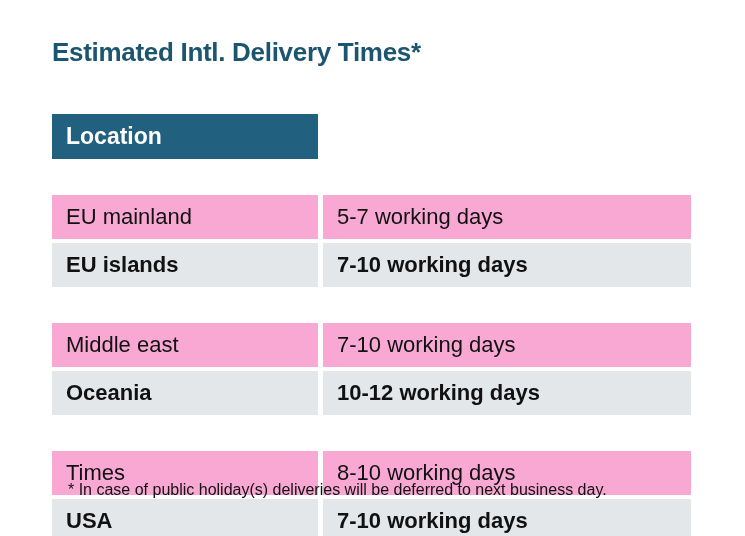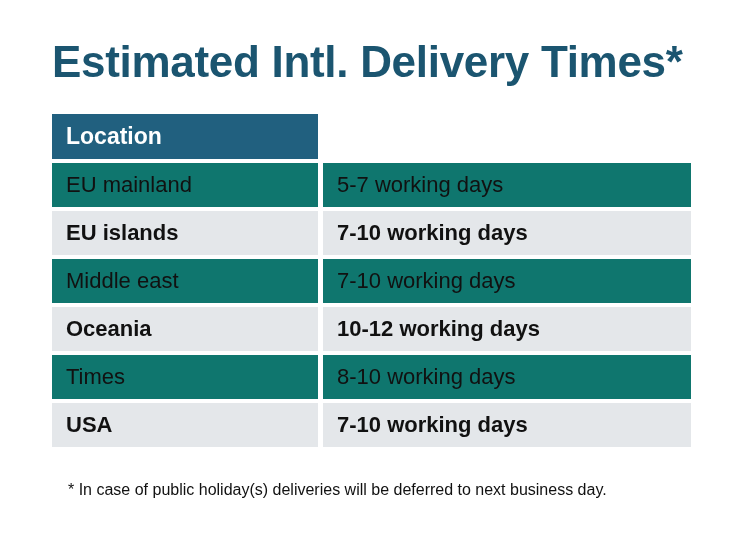--- a/index.html
+++ b/index.html
@@ -18,21 +18,21 @@
   .page {
     position: absolute;
     inset: 0;
   }
 
   
   .title {
     position: absolute;
     left: 52px;
     top: 37px;
-    font-size: 44px;
+    font-size: 26px;
     font-weight: bold;
     color: #1b5570;
     letter-spacing: -0.3px;
     white-space: nowrap;
   }
 
   
   .table {
     position: absolute;
     left: 52px;
@@ -76,21 +76,21 @@
   
   .header .cell {
     background: #21607f;
     color: #ffffff;
     font-weight: bold;
     height: 45px;
     font-size: 23px;
   }
 
   
-  .row-dark .cell  { background: #0f766e; }
+  .row-dark .cell  { background: #f9a8d4; margin-top: 32px; }
   .row-light .cell { background: #e4e7ea; font-weight: bold; }
 
   
   .footnote {
     position: absolute;
     left: 68px;
     top: 481px;
     font-size: 16px;
     color: #111111;
     white-space: nowrap;

